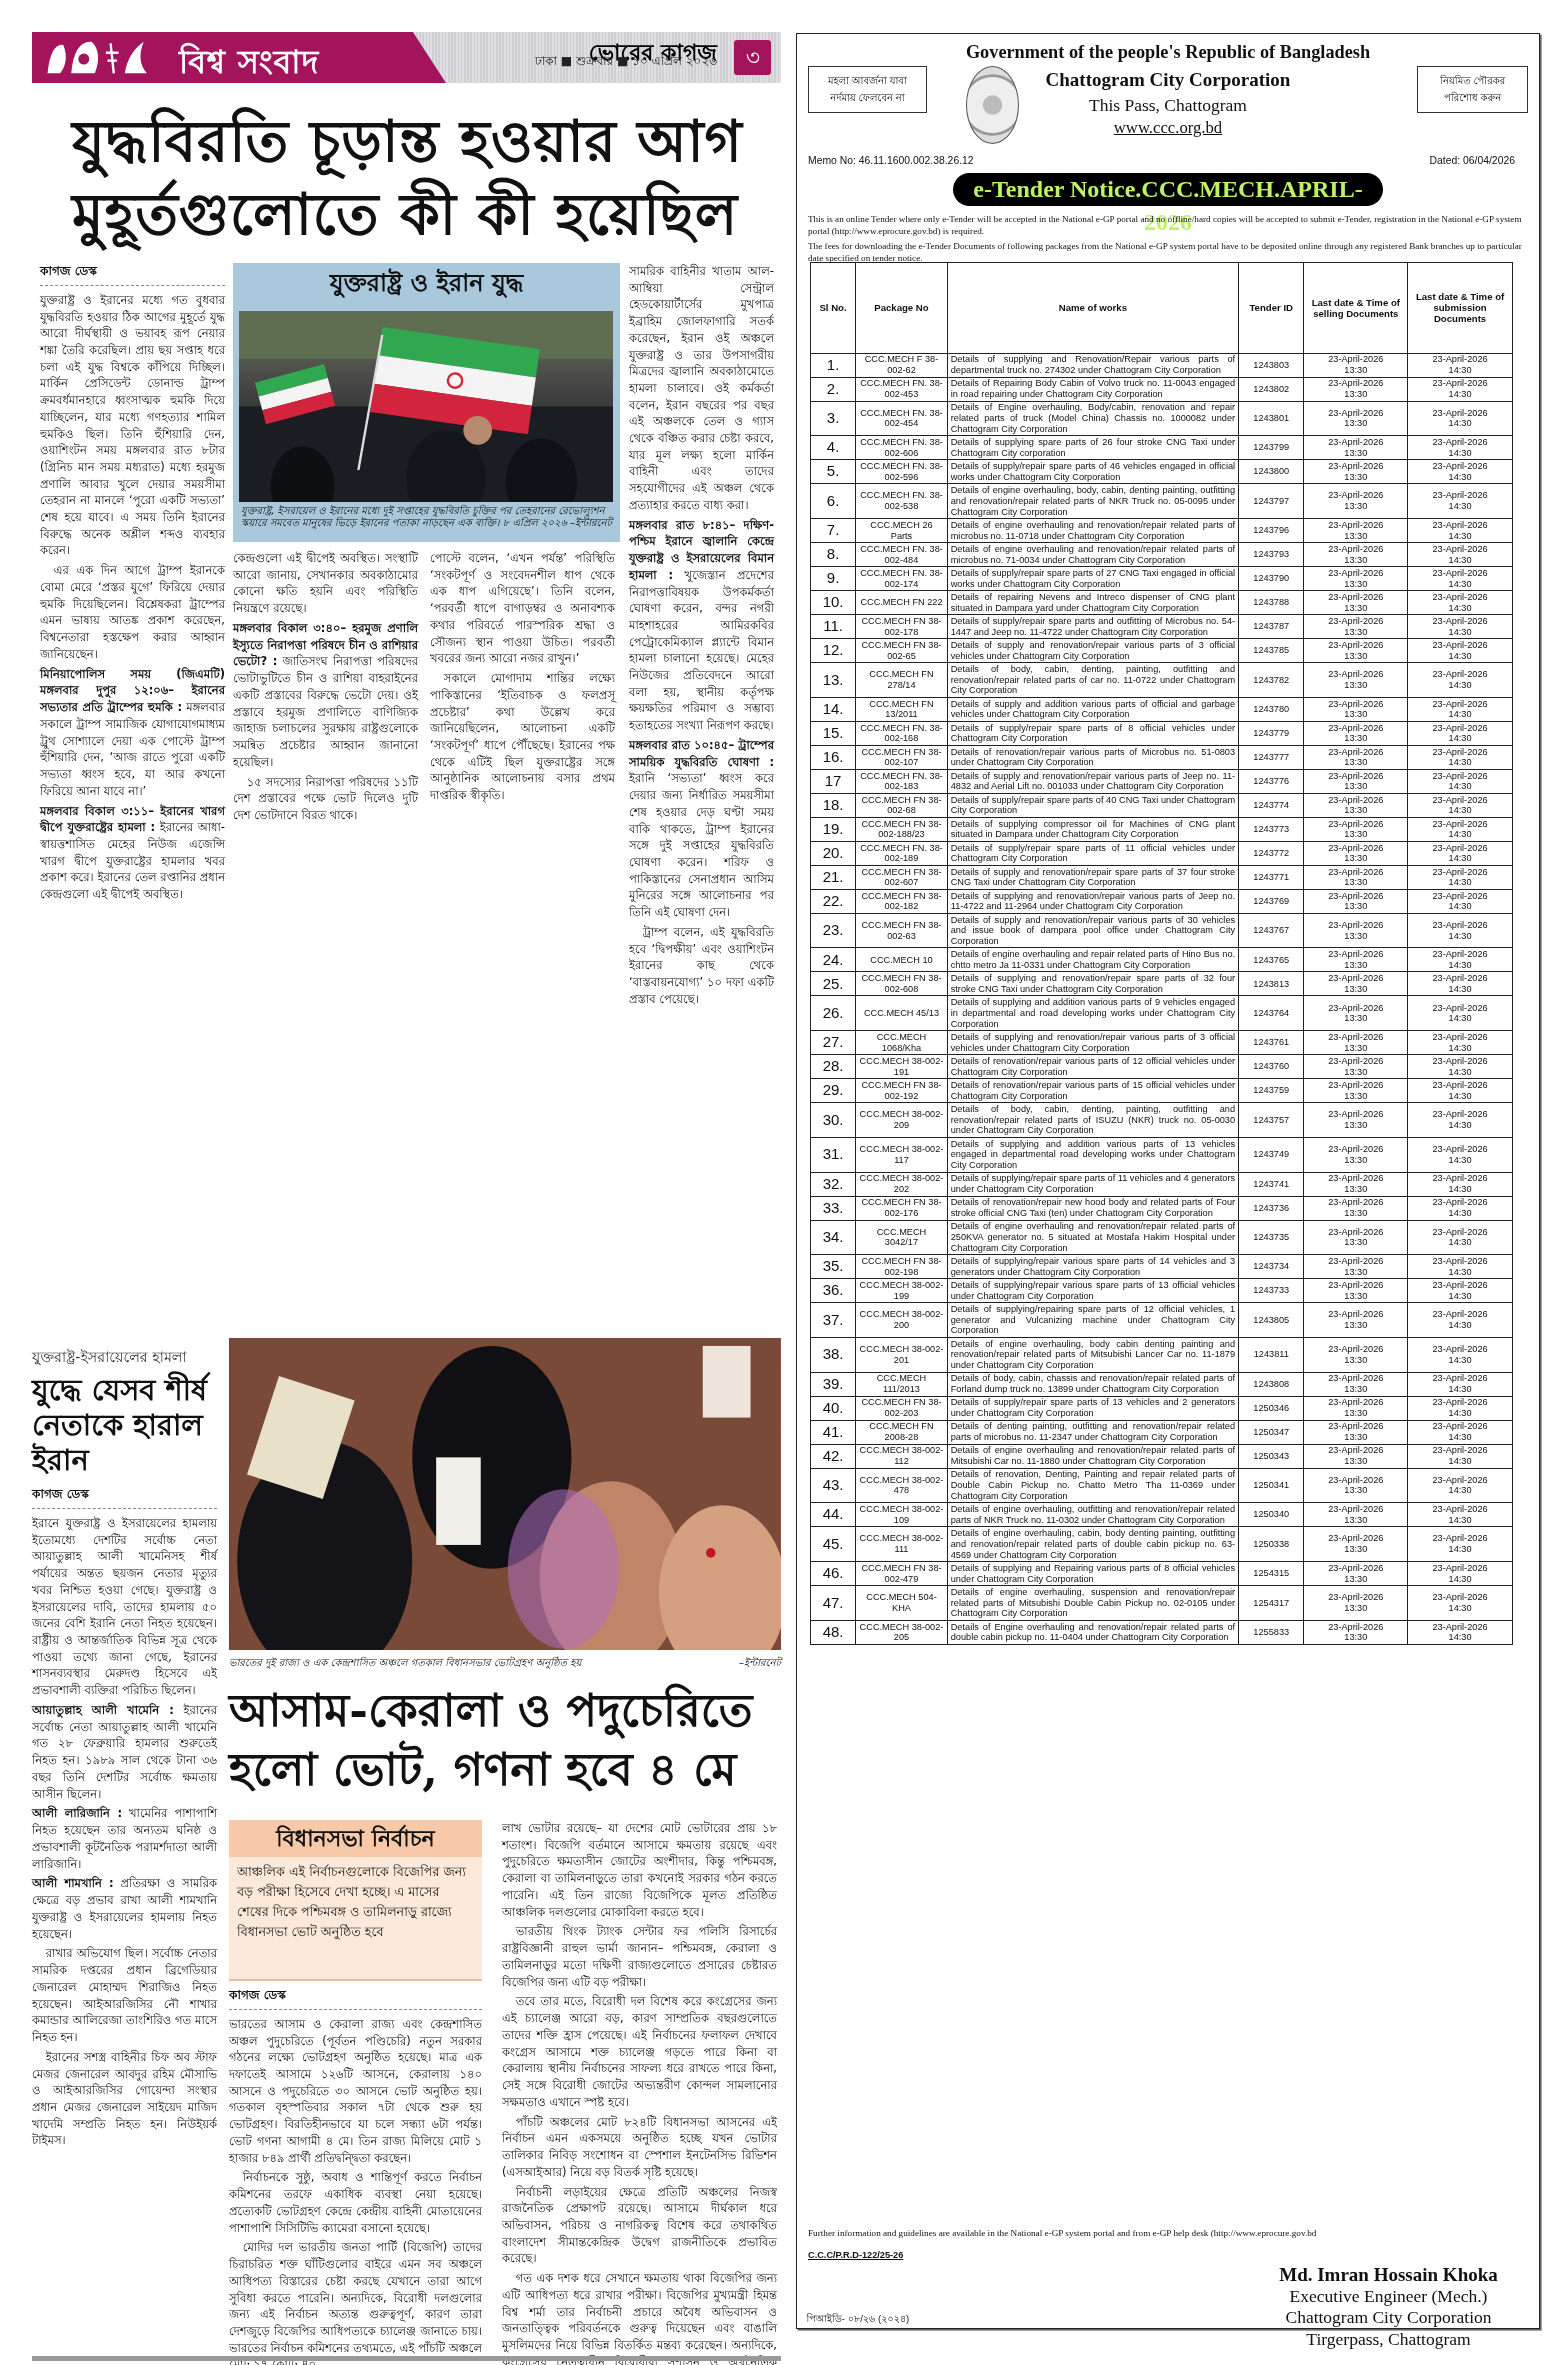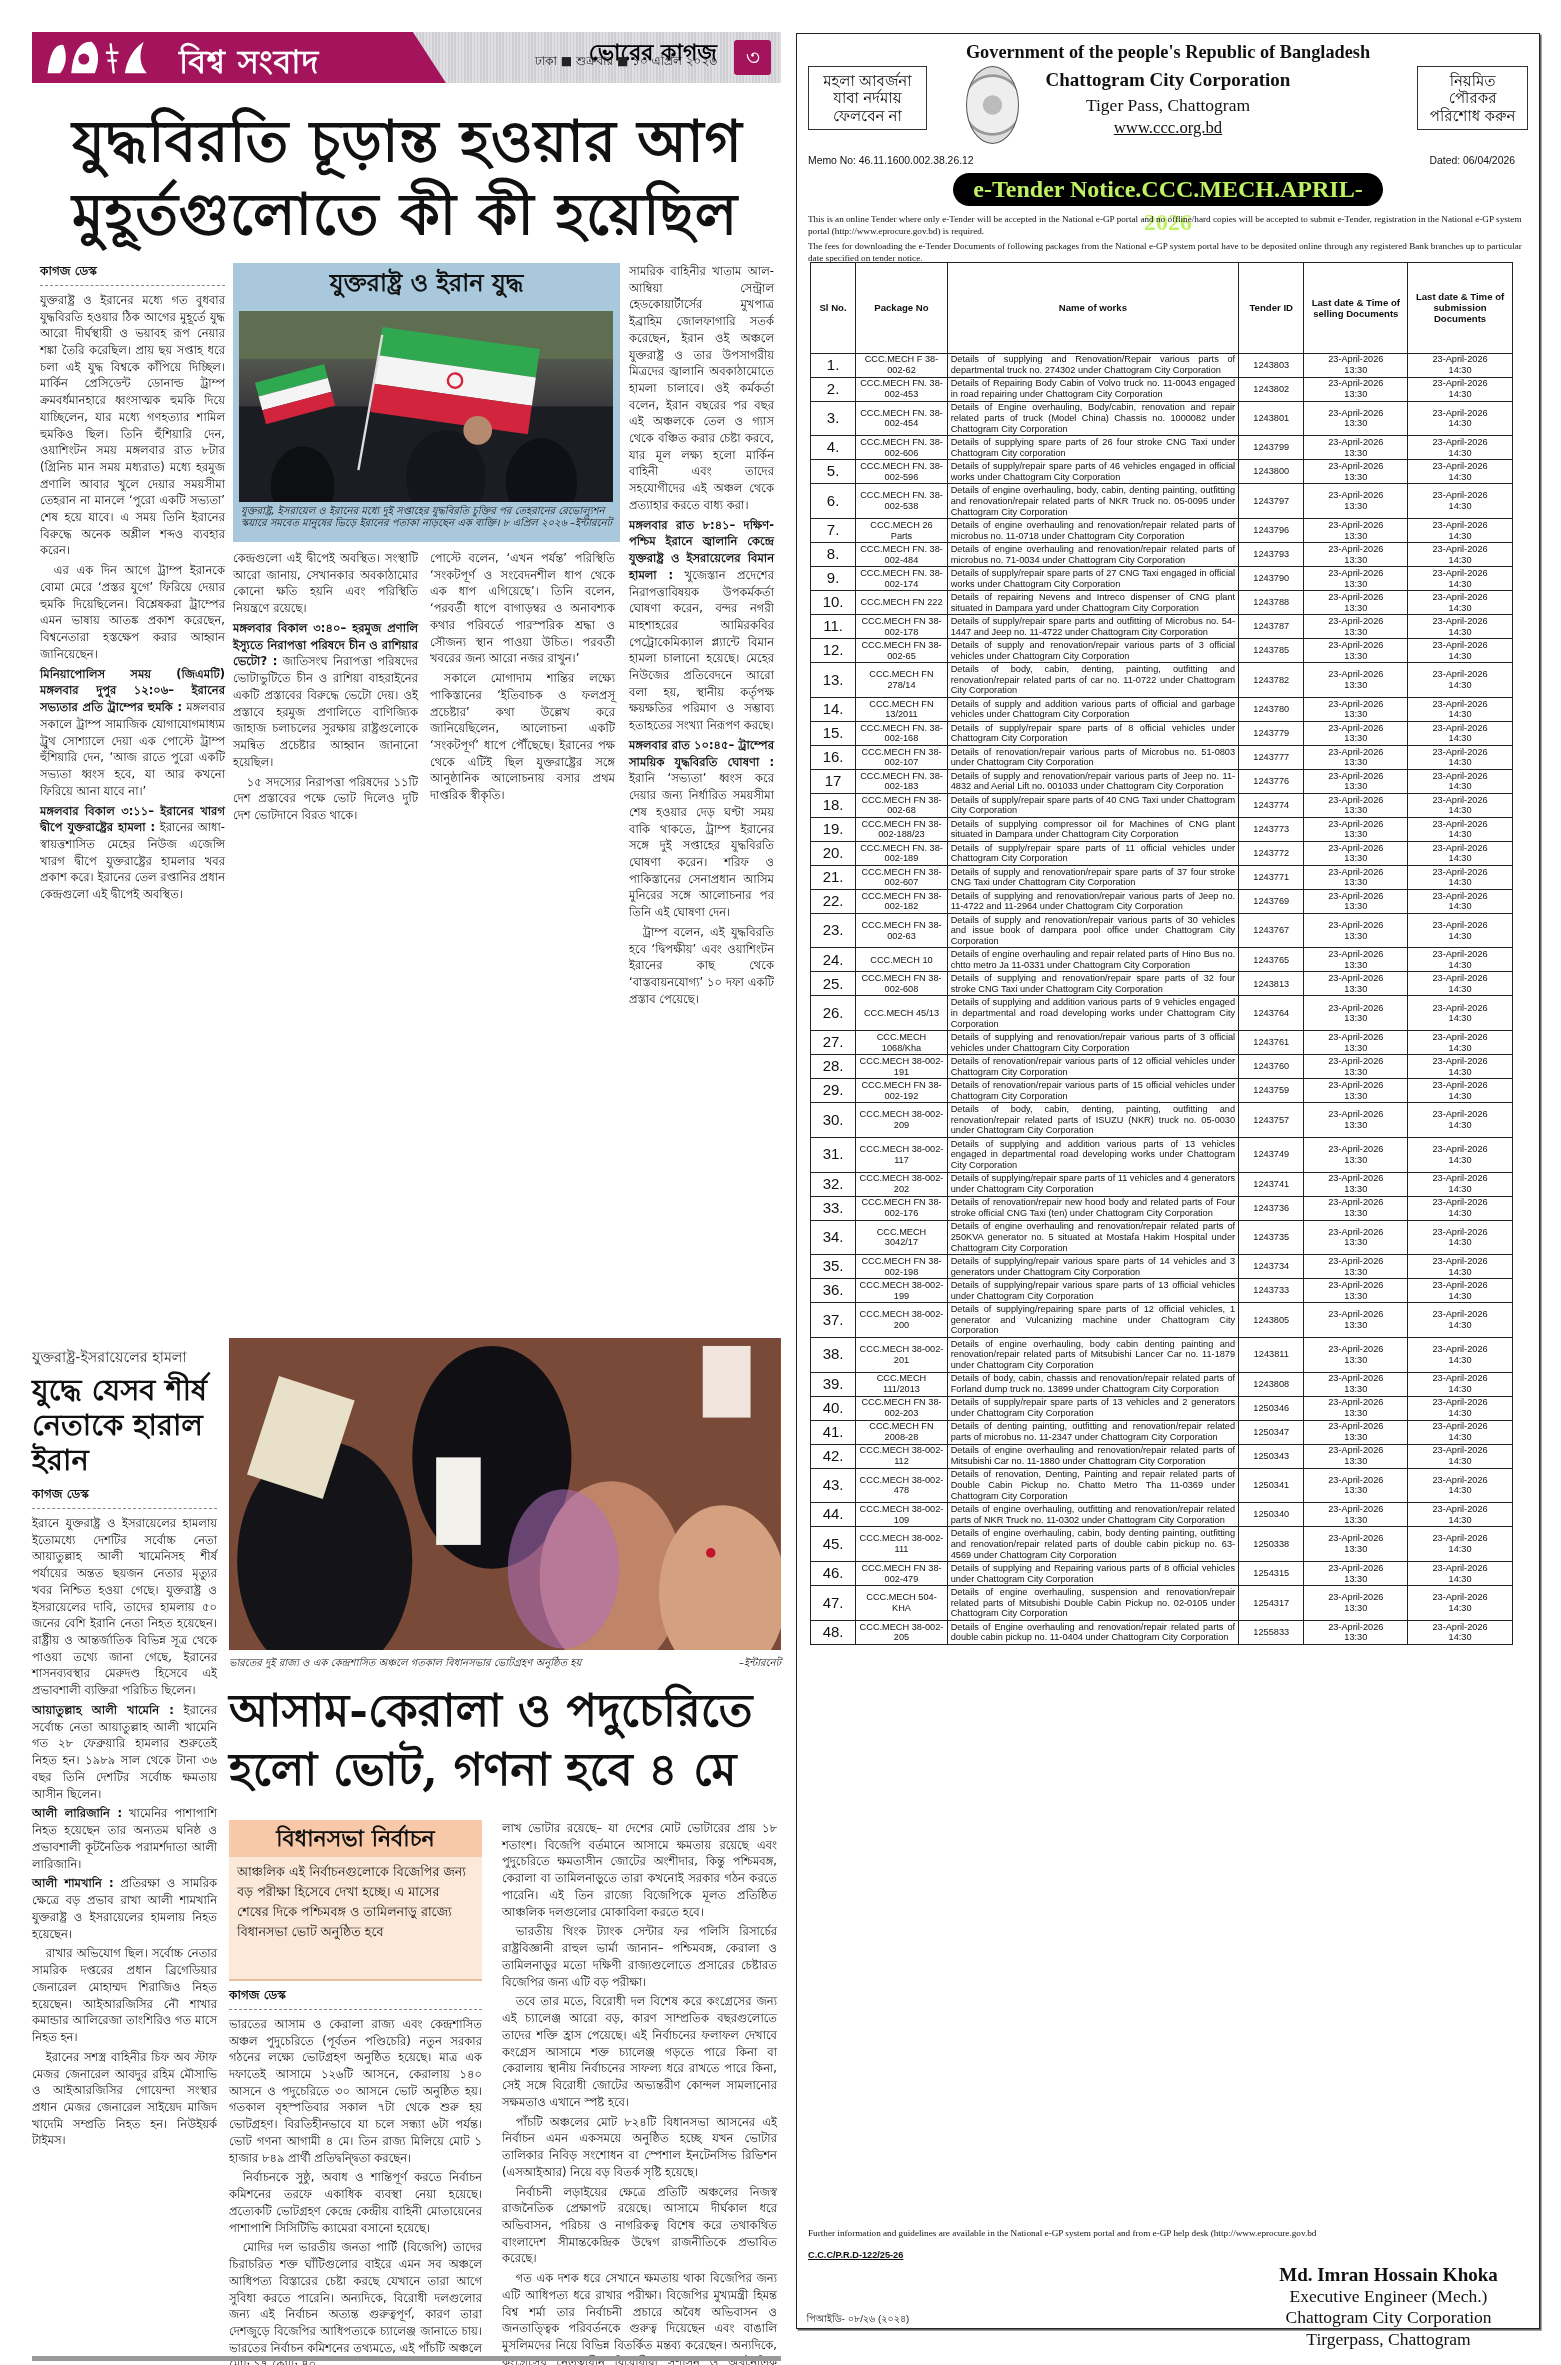--- a/index.html
+++ b/index.html
@@ -38,21 +38,21 @@
   .headline2 { position: absolute; left: 197px; top: 1649px; width: 552px; font-size: 45px; line-height: 59px; font-family: "DejaVu Serif", serif; font-weight: bold; }
 
   .pull-box { position: absolute; left: 197px; top: 1788px; width: 253px; height: 159px; background: #fde9d9; border-bottom: 2.4px solid #e8c0a0; }
   .pull-head { background: #f7c9a8; text-align: center; font-size: 22px; font-weight: bold; height: 37px; line-height: 37px; }
   .pull-body { padding: 4.8px 8px; font-size: 12.7px; line-height: 20px; }
 
   .bottom-rule { position: absolute; left: 0; top: 2324px; width: 749px; height: 4.8px; background: #999; }
 
   
   .tender { position: absolute; left: 796px; top: 33px; width: 742px; height: 2294px; border: 1.6px solid #222; box-shadow: 1.6px 1.6px 0 #666; background: #fff; font-family: "Liberation Sans", sans-serif; }
-  .t-box { position: absolute; top: 32px; border: 1.6px solid #333; font-size: 15px; line-height: 17.5px; padding: 4.8px 6.4px; text-align: center; }
+  .t-box { position: absolute; top: 32px; border: 1.6px solid #333; font-size: 10px; line-height: 17.5px; padding: 4.8px 6.4px; text-align: center; }
   .t-seal { position: absolute; left: 169px; top: 32px; width: 51px; height: 76px; border-radius: 50%; border: 1.6px solid #555; background: radial-gradient(circle,#bbb 0 20%,#eee 22% 60%,#999 62% 66%,#ddd 68%); }
   .t-gov { position: absolute; left: 0; width: 100%; text-align: center; font-family: "Liberation Serif", serif; }
   .t-memo { position: absolute; top: 121px; font-size: 10.4px; }
   .t-banner { position: absolute; left: 156px; top: 139px; width: 430px; height: 33px; background: #000; color: #bef264; border-radius: 17.5px; text-align: center; line-height: 33px; font-size: 24px; font-family: "Liberation Serif", serif; font-weight: bold; }
   .t-intro { position: absolute; left: 11px; top: 179px; width: 720px; font-size: 9.2px; line-height: 12px; font-family: "Liberation Serif", serif; }
   .t-intro p { margin: 0 0 3.2px; }
 
   table.t-table { position: absolute; left: 12.7px; top: 228px; width: 703px; border-collapse: collapse; font-family: "Liberation Sans", sans-serif; }
   .t-table th, .t-table td { border: 1.2px solid #222; padding: 0.8px 3.2px; vertical-align: middle; }
   .t-table th { font-size: 9.6px; line-height: 11px; height: 88px; font-weight: bold; }
@@ -206,21 +206,21 @@
   <div class="bottom-rule"></div>
 </div>
 
 <div class="tender">
   <div class="t-box" style="left:11px; width:104px;">মহলা আবর্জনা যাবা নর্দমায় ফেলবেন না</div>
   <div class="t-seal"></div>
   <div class="t-box" style="right:11px; width:96px;">নিয়মিত পৌরকর পরিশোধ করুন</div>
 
   <div class="t-gov" style="top:8px; font-size:18.3px; font-weight:bold;">Government of the people's Republic of Bangladesh</div>
   <div class="t-gov" style="top:35px; font-size:19px; font-weight:bold;">Chattogram City Corporation</div>
-  <div class="t-gov" style="top:61px; font-size:17.5px;">Tiger Pass, Chattogram</div>
+  <div class="t-gov" style="top:61px; font-size:17.5px;">This Pass, Chattogram</div>
   <div class="t-gov" style="top:84px; font-size:16.7px; text-decoration:underline;">www.ccc.org.bd</div>
 
   <div class="t-memo" style="left:11px;">Memo No: 46.11.1600.002.38.26.12</div>
   <div class="t-memo" style="right:24px;">Dated: 06/04/2026</div>
 
   <div class="t-banner">e-Tender Notice.CCC.MECH.APRIL-2026</div>
 
   <div class="t-intro">
     <p>This is an online Tender where only e-Tender will be accepted in the National e-GP portal and no offline/hard copies will be accepted to submit e-Tender, registration in the National e-GP system portal (http://www.eprocure.gov.bd) is required.</p>
     <p>The fees for downloading the e-Tender Documents of following packages from the National e-GP system portal have to be deposited online through any registered Bank branches up to particular date specified on tender notice.</p>

